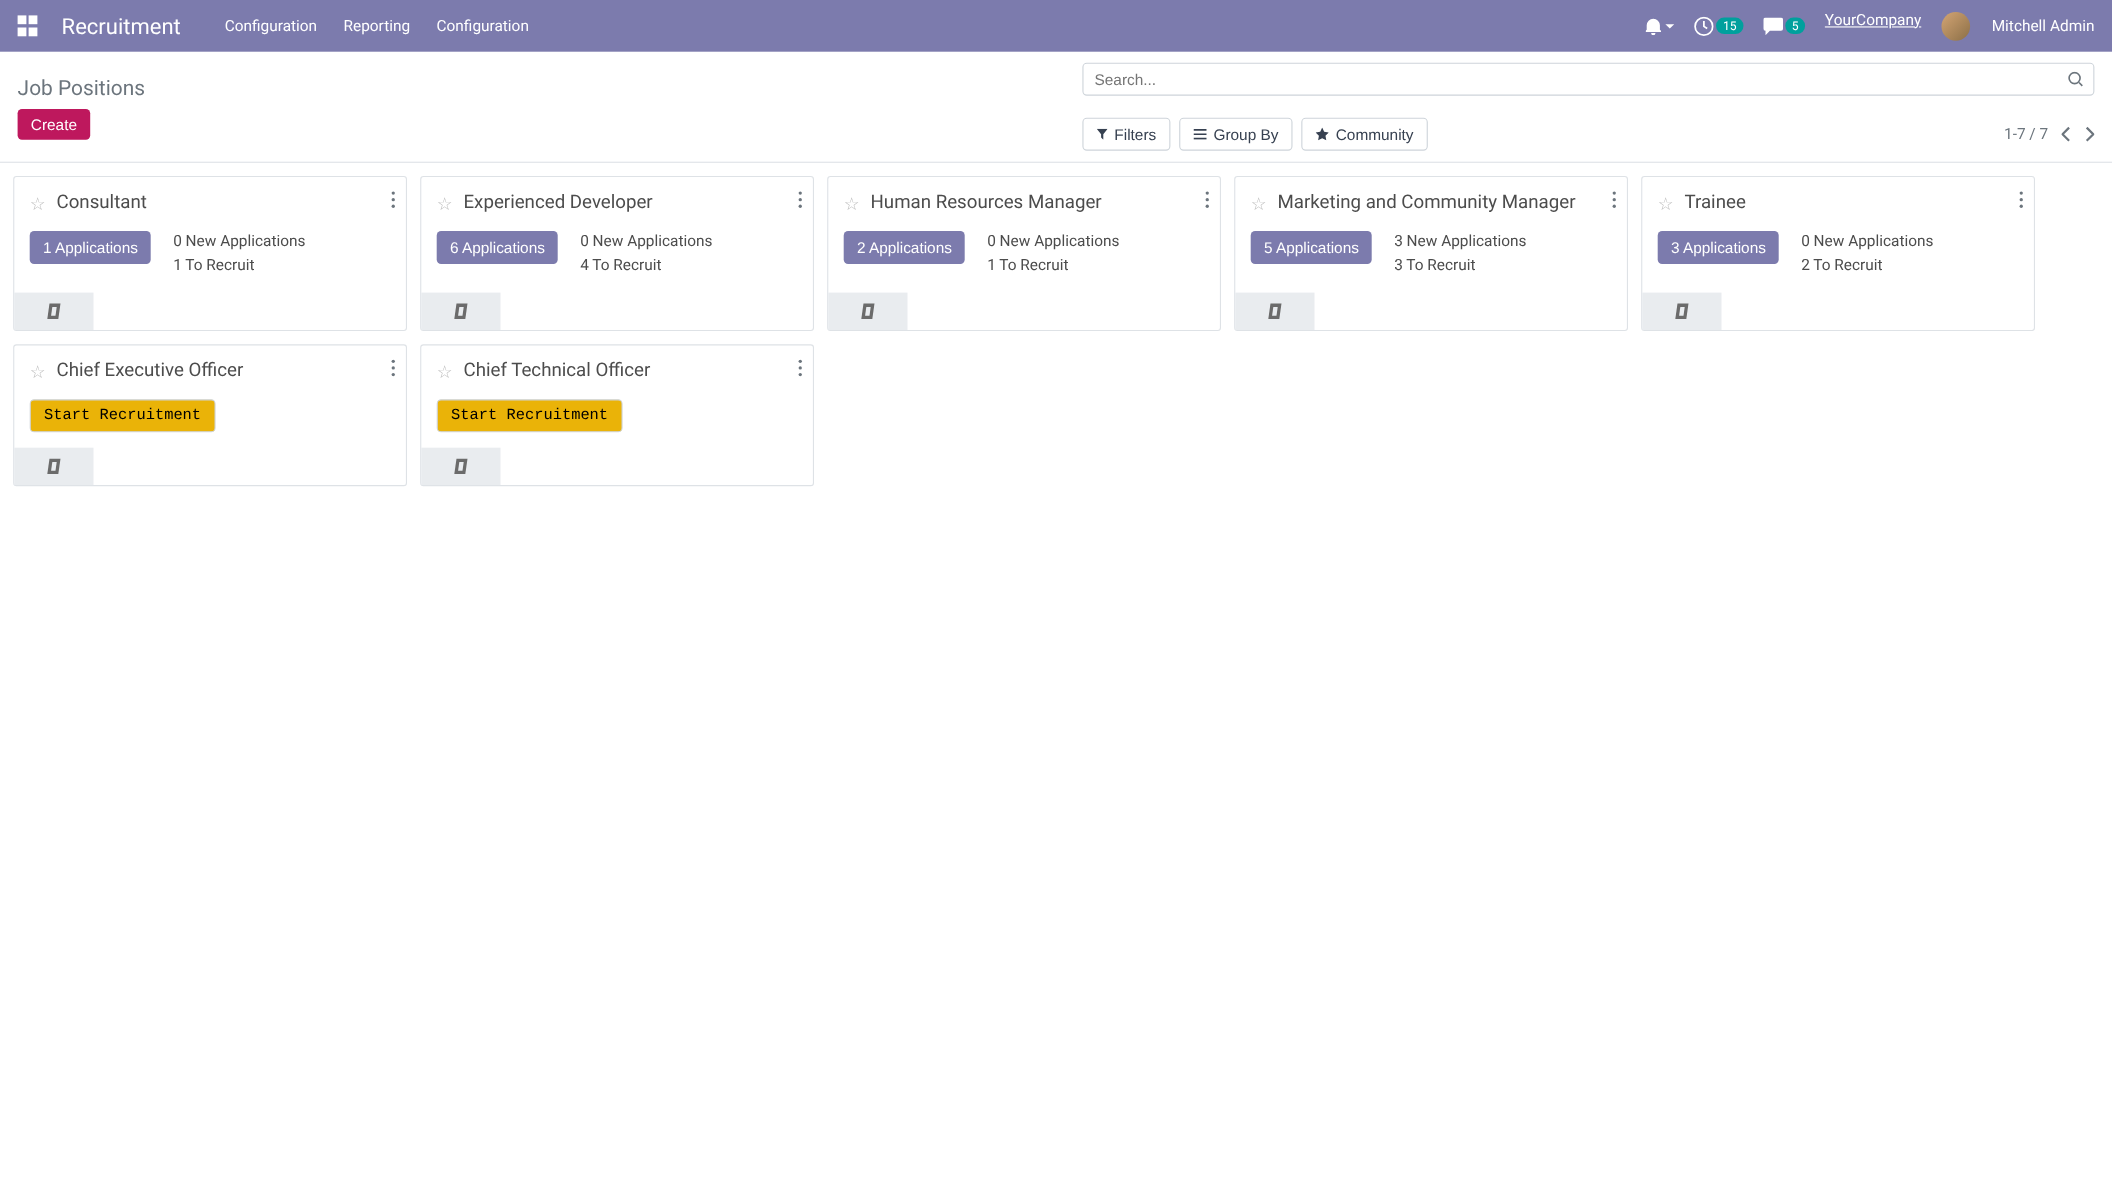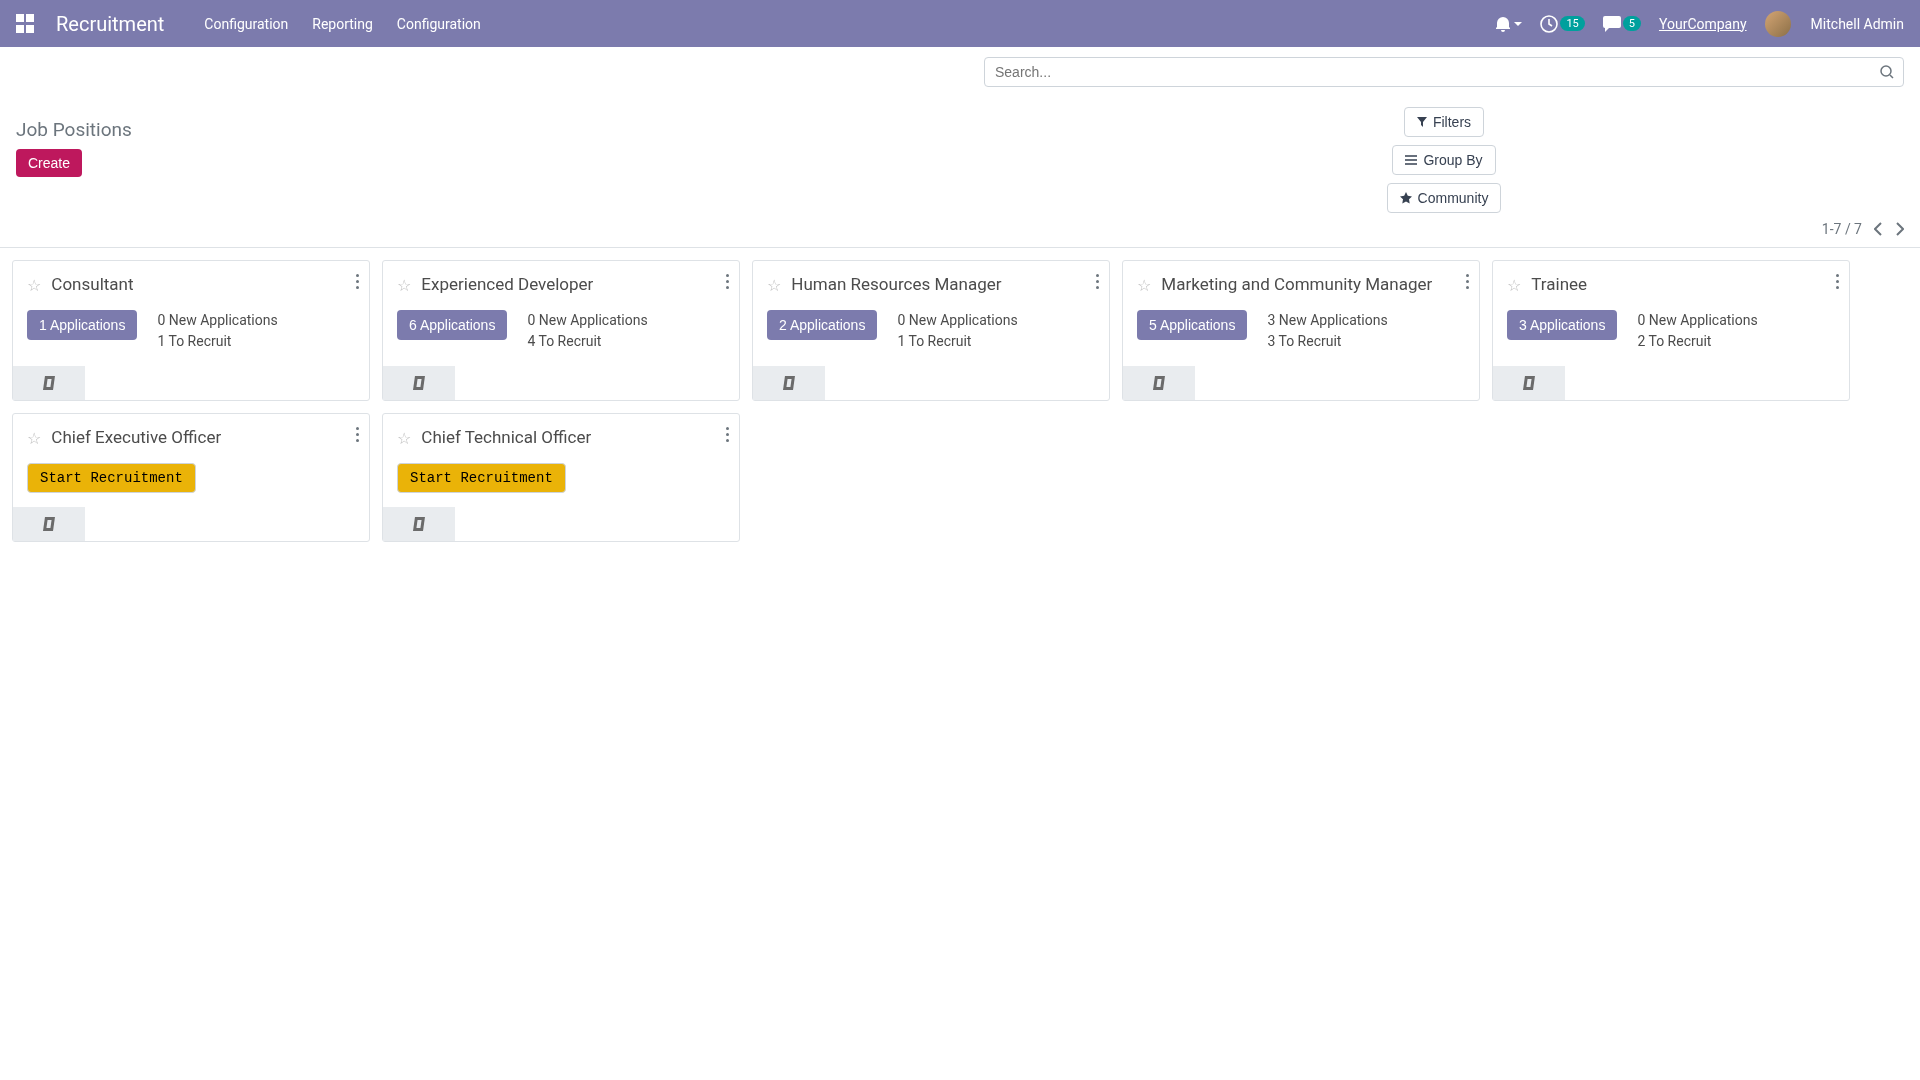--- a/index.html
+++ b/index.html
@@ -6,39 +6,39 @@
 body { font-family: -apple-system, BlinkMacSystemFont, "Segoe UI", Roboto, "Helvetica Neue", Arial, sans-serif; font-size: 14px; color: #374151; background: #fff; }
 
 
 .navbar { background: #7c7bad; height: 47px; display: flex; align-items: center; color: #fff; padding: 0 16px; }
 .navbar-left { display: flex; align-items: center; }
 .apps-icon { width: 20px; height: 20px; display: inline-flex; flex-wrap: wrap; gap: 2px; margin-right: 20px; cursor: pointer; }
 .apps-icon span { width: 8px; height: 8px; background: #fff; }
 .app-title { font-size: 20px; font-weight: 400; margin-right: 40px; }
 .nav-menu { display: flex; gap: 24px; }
 .nav-menu a { color: #fff; text-decoration: none; font-size: 14px; cursor: pointer; }
-.navbar-right { margin-left: auto; display: flex; align-items: center; gap: 18px; }
+.navbar-right { margin-left: auto; display: flex; gap: 18px; }
 .nav-icon { position: relative; cursor: pointer; display: flex; align-items: center; }
 .badge { background: #00a09d; color: #fff; font-size: 11px; border-radius: 10px; padding: 1px 6px; margin-left: 2px; }
 .caret-down { width: 0; height: 0; border-left: 4px solid transparent; border-right: 4px solid transparent; border-top: 4px solid #fff; margin-left: 4px; }
 .company { font-size: 14px; cursor: pointer; text-decoration: underline; }
 .user-section { display: flex; align-items: center; gap: 20px; cursor: pointer; }
 .avatar { width: 26px; height: 26px; border-radius: 50%; background: linear-gradient(135deg, #d4a574, #8b6f47); }
 
 
 .control-panel { padding: 10px 16px 0 16px; border-bottom: 1px solid #dee2e6; }
 .cp-row { display: flex; align-items: center; gap: 48px; }
 .cp-left { flex: 1; }
 .cp-right { flex: 1; display: flex; flex-direction: column; align-items: flex-end; }
 .breadcrumb { font-size: 19px; color: #6c757d; margin-bottom: 8px; }
 .btn-create { background: #be185d; color: #fff; border: none; border-radius: 4px; padding: 6px 12px; font-size: 14px; cursor: pointer; margin-bottom: 10px; }
 .search-wrap { width: 100%; position: relative; margin-bottom: 20px; }
 .search-input { width: 100%; border: 1px solid #ced4da; border-radius: 4px; padding: 6px 30px 6px 10px; font-size: 14px; }
 .search-icon { position: absolute; right: 10px; top: 50%; transform: translateY(-50%); color: #6c757d; cursor: pointer; }
-.search-options { display: flex; align-items: center; gap: 8px; width: 100%; margin-bottom: 10px; flex-direction: column; }
+.search-options { display: flex; align-items: center; gap: 8px; width: 100%; margin-bottom: 10px; }
 .btn-outline { background: #fff; border: 1px solid #ced4da; border-radius: 4px; padding: 6px 12px; font-size: 14px; cursor: pointer; display: flex; align-items: center; gap: 6px; color: #374151; }
 .pager { margin-left: auto; display: flex; align-items: center; gap: 12px; color: #6c757d; }
 .pager-btn { cursor: pointer; font-size: 16px; color: #6c757d; }
 
 
 .kanban { padding: 12px; display: flex; flex-wrap: wrap; gap: 12px; align-items: flex-start; }
 .card { border: 1px solid #dee2e6; border-radius: 3px; width: 358px; background: #fff; display: flex; flex-direction: column; }
 .card-body { padding: 12px 14px 14px 14px; position: relative; }
 .card-head { display: flex; align-items: flex-start; gap: 10px; margin-bottom: 14px; }
 .star { color: #bbb; font-size: 16px; cursor: pointer; margin-top: 3px; }

